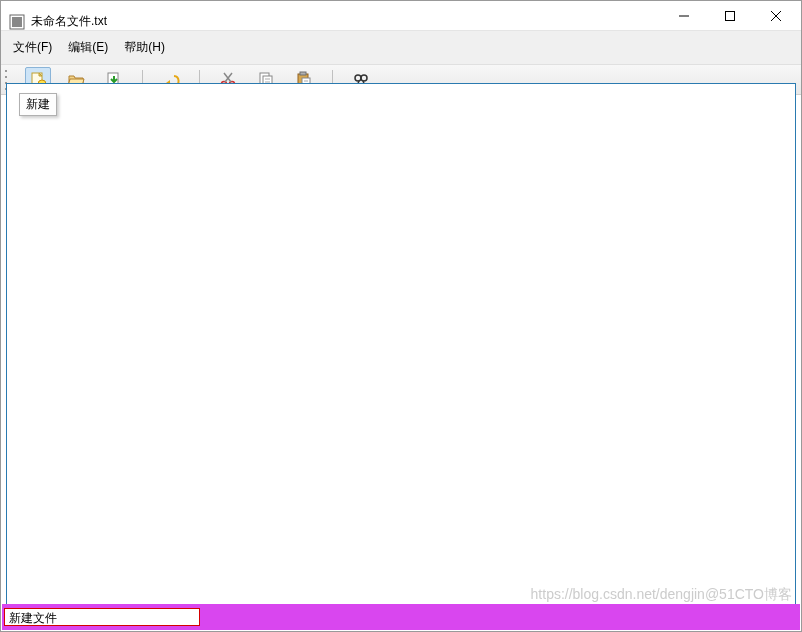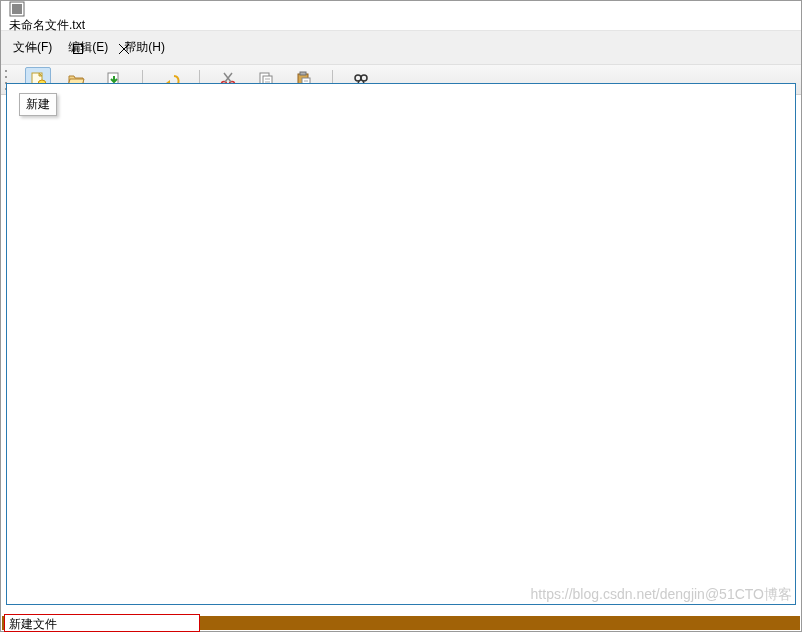--- a/index.html
+++ b/index.html
@@ -9,24 +9,23 @@
       background: #fff;
       width: 802px;
       height: 632px;
       overflow: hidden;
       border: 1px solid #999;
     }
     .titlebar {
       height: 30px;
       background: #fff;
       display: flex;
-      align-items: flex-start;
+      align-items: flex-end;
       padding: 0 2px 0 8px;
       border-bottom: 1px solid #e5e5e5;
-      flex-direction: column;
     }
     .titlebar .app-icon {
       width: 16px; height: 16px;
       margin-right: 6px;
       display: inline-flex;
       align-items: center; justify-content: center;
     }
     .titlebar .title-text { flex: 0 0 auto; color: #000; font-size: 12px; }
     .titlebar .spacer { flex: 1; }
     .win-controls { display: flex; height: 100%; }
@@ -101,22 +100,22 @@
       outline: none;
       resize: none;
       padding: 4px;
       font-family: "SimSun", monospace;
       font-size: 13px;
     }
 
     .statusbar {
       position: absolute;
       left: 2px; right: 2px; bottom: 2px;
-      height: 14px;
-      background: #a16207;
+      height: 26px;
+      background: #d946ef;
       display: flex;
       align-items: center;
       padding: 0 2px;
     }
     .status-cell {
       border: 1.5px solid #d40000;
       padding: 1px 4px;
       min-width: 196px;
       height: 18px;
       font-size: 12px;

